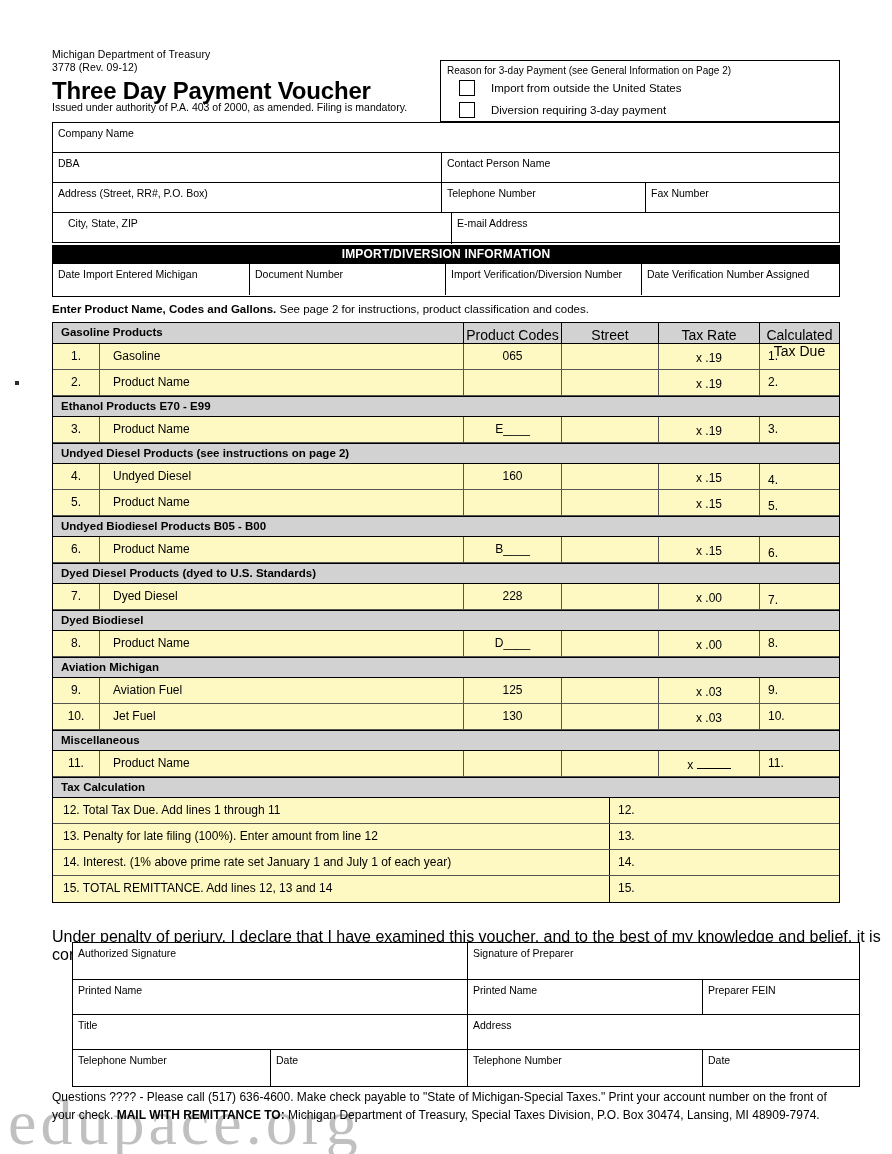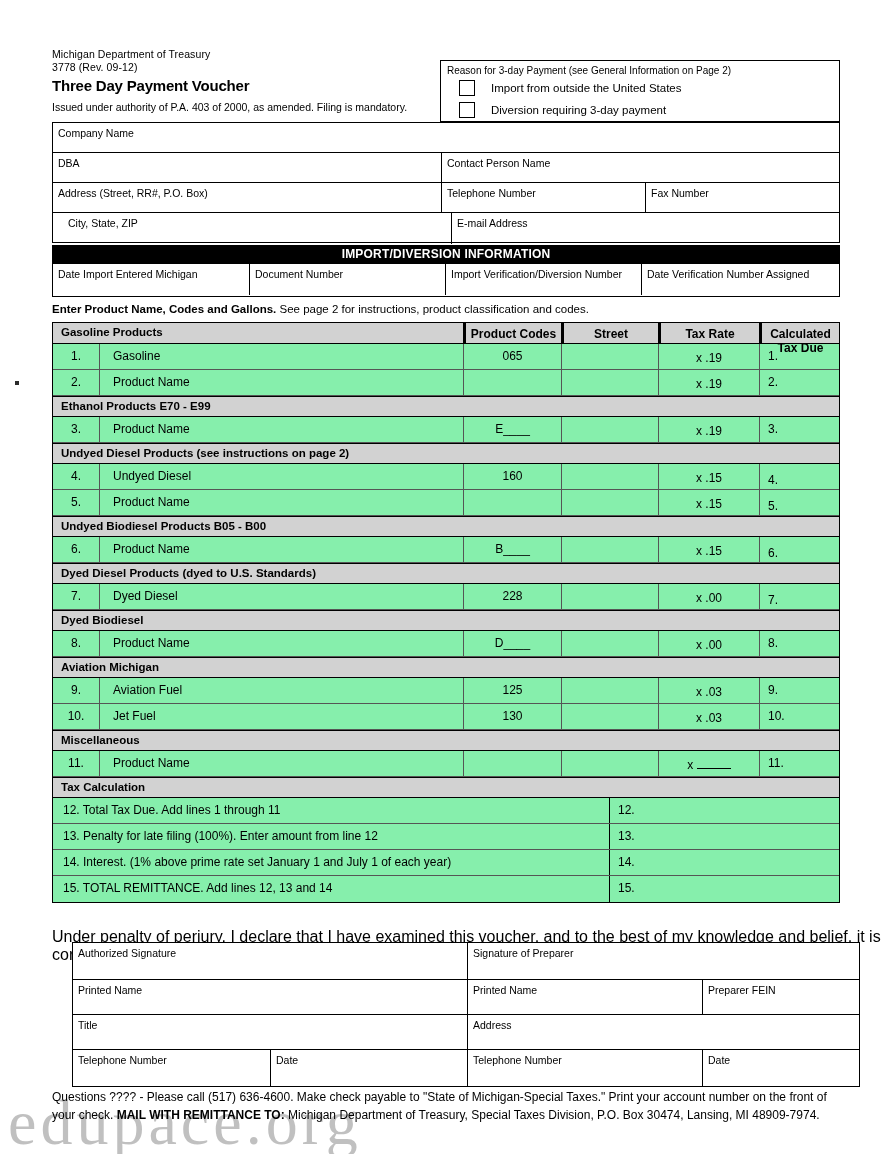--- a/index.html
+++ b/index.html
@@ -24,21 +24,21 @@
 
   
   .dept-line {
     left: 52px; top: 48px;
     font-size: 10.5px;
     line-height: 13px;
     letter-spacing: .1px;
   }
   .form-title {
     left: 52px; top: 77px;
-    font-size: 15px;
+    font-size: 24px;
     font-weight: bold;
     letter-spacing: -.2px;
   }
   .form-sub {
     left: 52px; top: 101px;
     font-size: 10.5px;
   }
 
   
   .reason-box {
@@ -110,21 +110,21 @@
     font-size: 11.5px;
   }
   .enter-line b { font-weight: bold; }
 
   
   .ptable {
     left: 52px; top: 322px;
     width: 788px;
     border: 1px solid #000;
     box-sizing: border-box;
-    background: #86efac;
+    background: #fef9c3;
   }
   .prow {
     position: relative;
     box-sizing: border-box;
     height: 26px;
     border-bottom: 1px solid #555;
   }
   .prow:last-child { border-bottom: none; }
   .prow.sect {
     background: #d2d2d2;
@@ -136,25 +136,25 @@
   .sect-label {
     position: absolute;
     left: 8px; top: 3px;
     font-size: 11.5px;
     font-weight: bold;
   }
   .hdr-cell {
     position: absolute;
     top: 0; bottom: 0;
     box-sizing: border-box;
-    font-size: 12px;
-    font-weight: bold;
+    font-size: 14px;
+    font-weight: normal;
     text-align: center;
     padding-top: 4px;
-    border-left: 3px solid #000000;
+    border-left: 1px solid #000000;
   }
   .p-num {
     position: absolute;
     left: 0; top: 0; bottom: 0; width: 47px;
     box-sizing: border-box;
     border-right: 1px solid #555;
     text-align: center;
     font-size: 12px;
     padding-top: 5px;
   }

